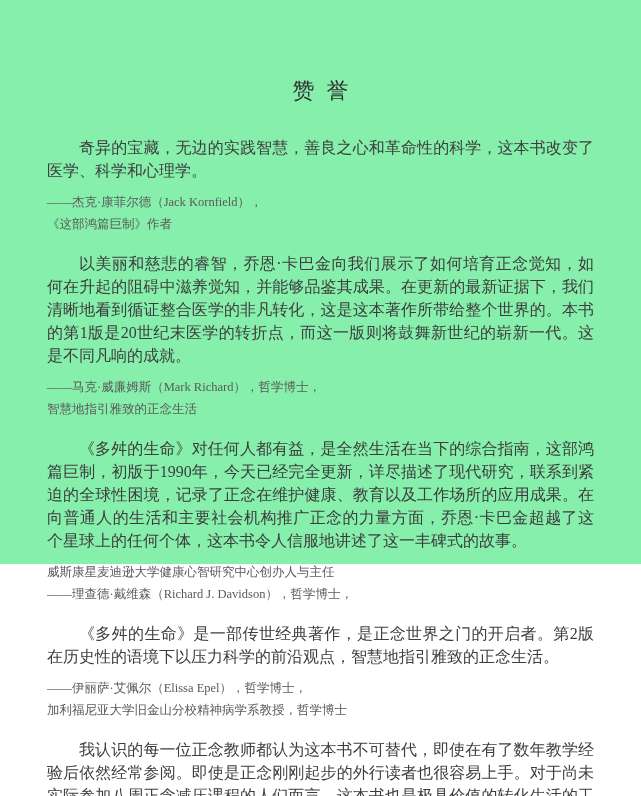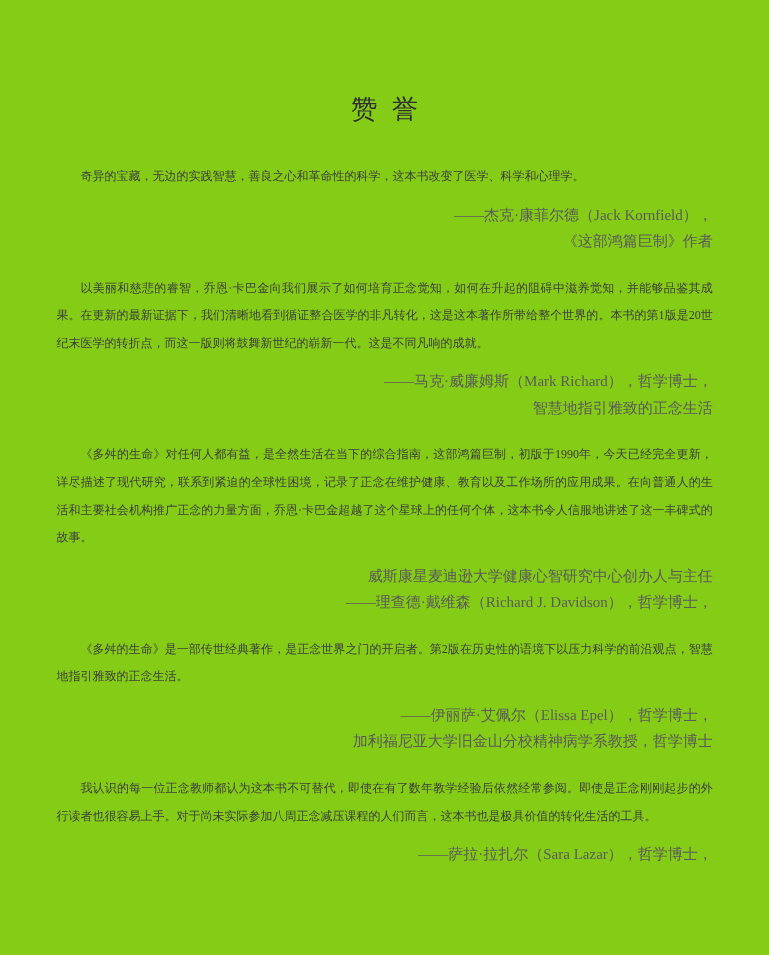--- a/index.html
+++ b/index.html
@@ -9,46 +9,46 @@
   }
   body {
     width: 641px;
     height: 796px;
     overflow: hidden;
     font-family: "Liberation Serif", "DejaVu Serif", serif;
   }
   .page {
     box-sizing: border-box;
     width: 641px;
-    height: 796px;
+    height: 564px;
     padding: 76px 47px 4px 47px;
-    background: #84cc16;
+    background: #86efac;
   }
   .page-title {
     margin: 0 0 30px 0;
     text-align: center;
     font-size: 22px;
     font-weight: 400;
     color: #2f2f2f;
     letter-spacing: 0.55em;
     text-indent: 0.55em;
   }
   .endorsement { margin: 0; }
   .quote {
     margin: 0 0 9px 0;
-    font-size: 10px;
+    font-size: 16px;
     line-height: 23px;
     color: #3d3d3d;
     text-align: justify;
     text-justify: inter-ideograph;
     text-indent: 2em;
   }
   .attr {
     margin: 0 0 17px 0;
-    text-align: right;
+    text-align: left;
   }
   .attr-line {
     font-size: 12.5px;
     line-height: 22px;
     color: #5a5a5a;
   }
 </style>
 </head>
 <body>
 

